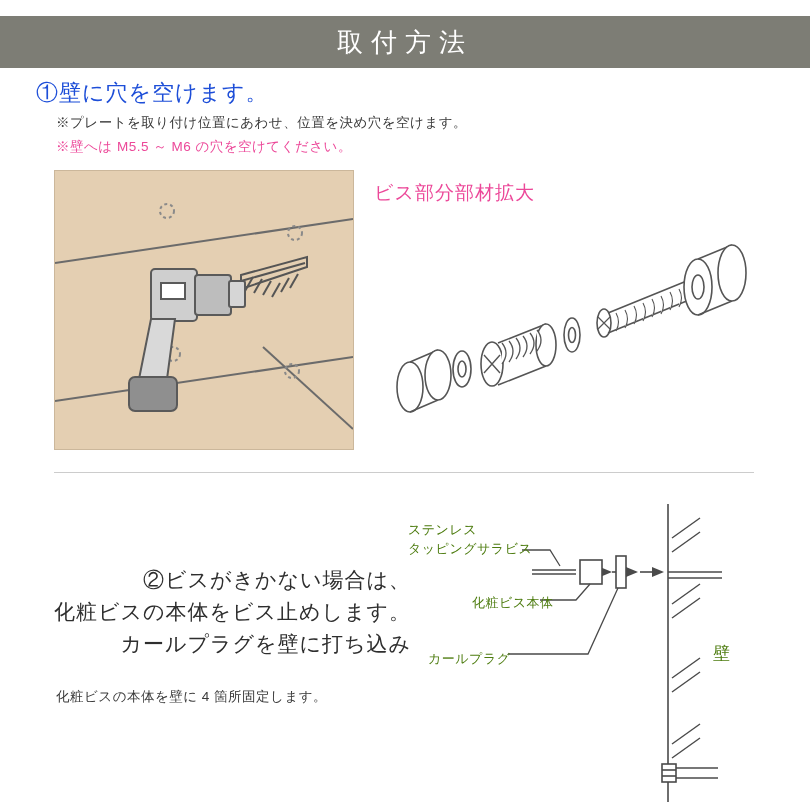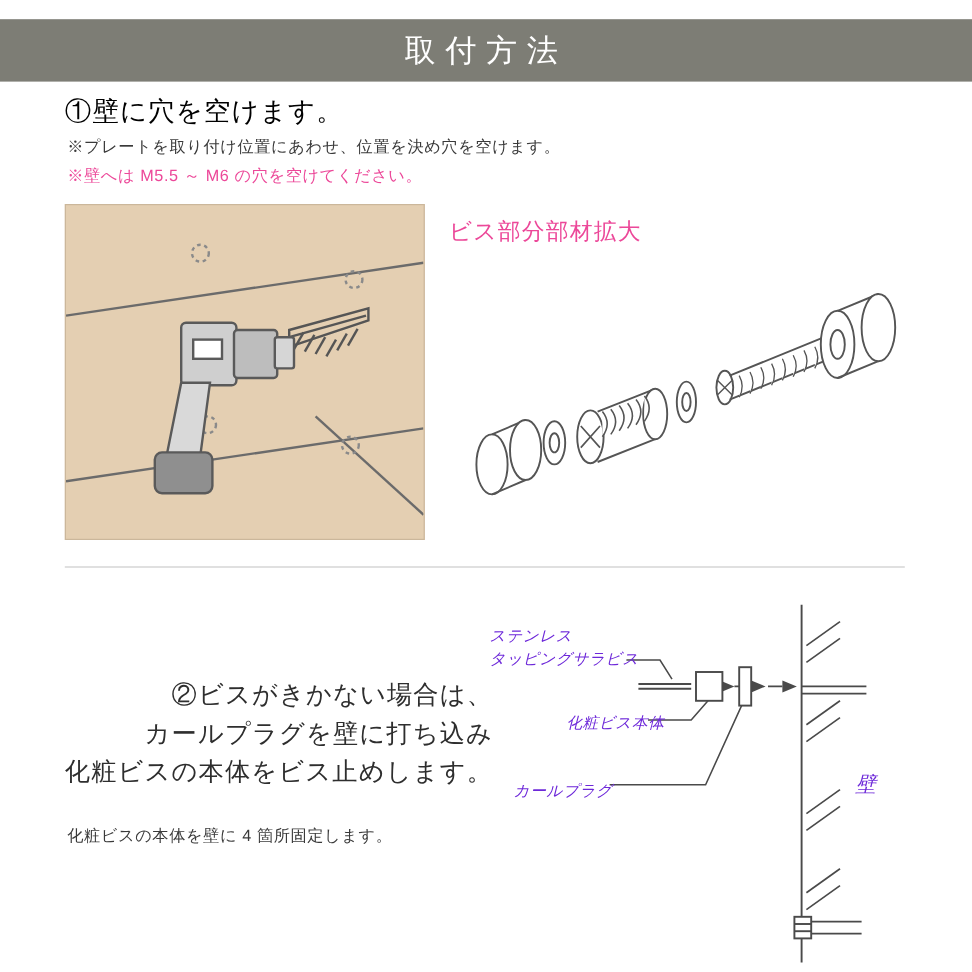--- a/index.html
+++ b/index.html
@@ -23,22 +23,22 @@
   .header-title {
     color: #ffffff;
     font-size: 26px;
     letter-spacing: 8px;
     font-weight: 400;
   }
 
   
   .sec1 { position: absolute; left: 0; top: 52px; width: 810px; height: 420px; }
   .s1-heading {
-    position: absolute; left: 54px; top: 26px;
-    font-size: 22px; color: #000000; letter-spacing: 1px;
+    position: absolute; left: 36px; top: 26px;
+    font-size: 22px; color: #1d4ed8; letter-spacing: 1px;
   }
   .s1-note1 {
     position: absolute; left: 56px; top: 62px;
     font-size: 13.5px; color: #3a3a3a; letter-spacing: 0.5px; text-align: center;
   }
   .s1-note2 {
     position: absolute; left: 56px; top: 86px;
     font-size: 13.5px; color: #ec4899; letter-spacing: 0.5px;
   }
 
@@ -70,21 +70,21 @@
   .s2-heading {
     position: absolute; left: 54px; top: 92px;
     font-size: 21px; line-height: 32px; color: #2e2e2e; letter-spacing: 1px; text-align: right;
   }
   .s2-note {
     position: absolute; left: 56px; top: 212px;
     font-size: 13.5px; line-height: 25px; color: #3a3a3a; letter-spacing: 0.5px;
   }
   .wall-wrap { position: absolute; left: 400px; top: 10px; width: 400px; height: 330px; }
 
-  .lbl { position: absolute; font-size: 13px; color: #6d28d9; letter-spacing: 0.5px; white-space: nowrap; font-style: italic; }
+  .lbl { position: absolute; font-size: 13px; color: #4d7c0f; letter-spacing: 0.5px; white-space: nowrap; }
   .lbl-stainless { left: 8px;  top: 38px; line-height: 19px; }
   .lbl-body      { left: 72px; top: 112px; }
   .lbl-plug      { left: 28px; top: 168px; }
   .lbl-wall      { left: 313px; top: 160px; font-size: 17px; }
 </style>
 </head>
 <body>
 
 <div class="page">
 
@@ -186,22 +186,22 @@
       </svg>
     </div>
   </div>
 
   <div class="divider"></div>
 
   <div class="sec2">
 
     <div class="s2-heading">
       <div>②ビスがきかない場合は、</div>
+      <div>化粧ビスの本体をビス止めします。</div>
       <div>カールプラグを壁に打ち込み</div>
-      <div>化粧ビスの本体をビス止めします。</div>
     </div>
 
     <div class="s2-note">
       <div>化粧ビスの本体を壁に 4 箇所固定します。</div>
     </div>
 
     <div class="wall-wrap">
 
       <div class="lbl lbl-stainless">
         <div>ステンレス</div>

